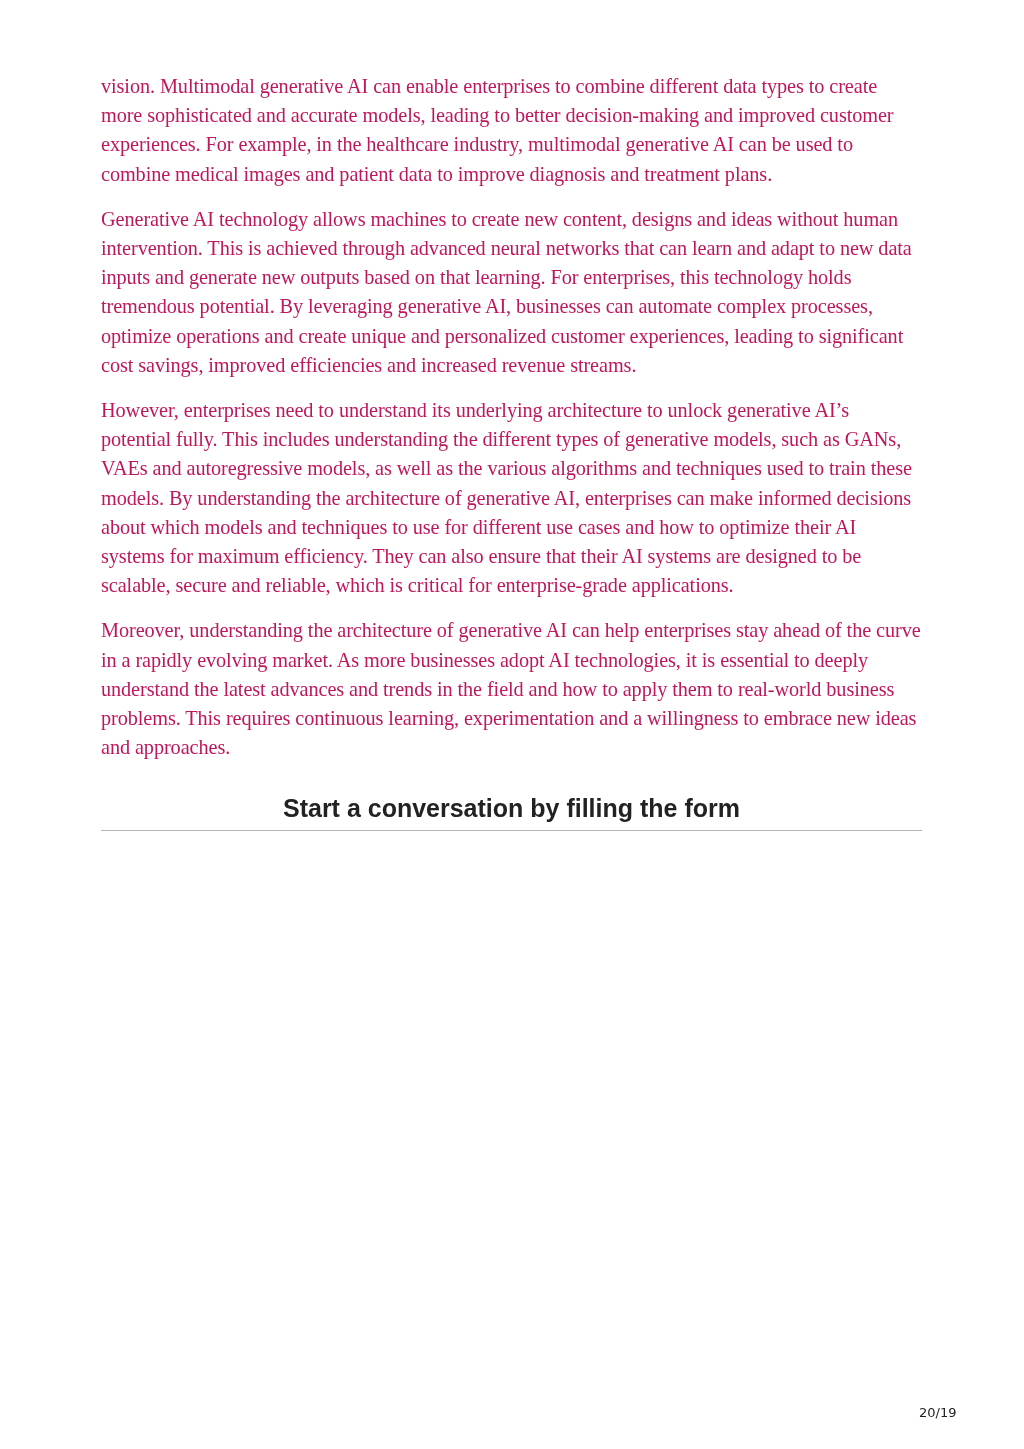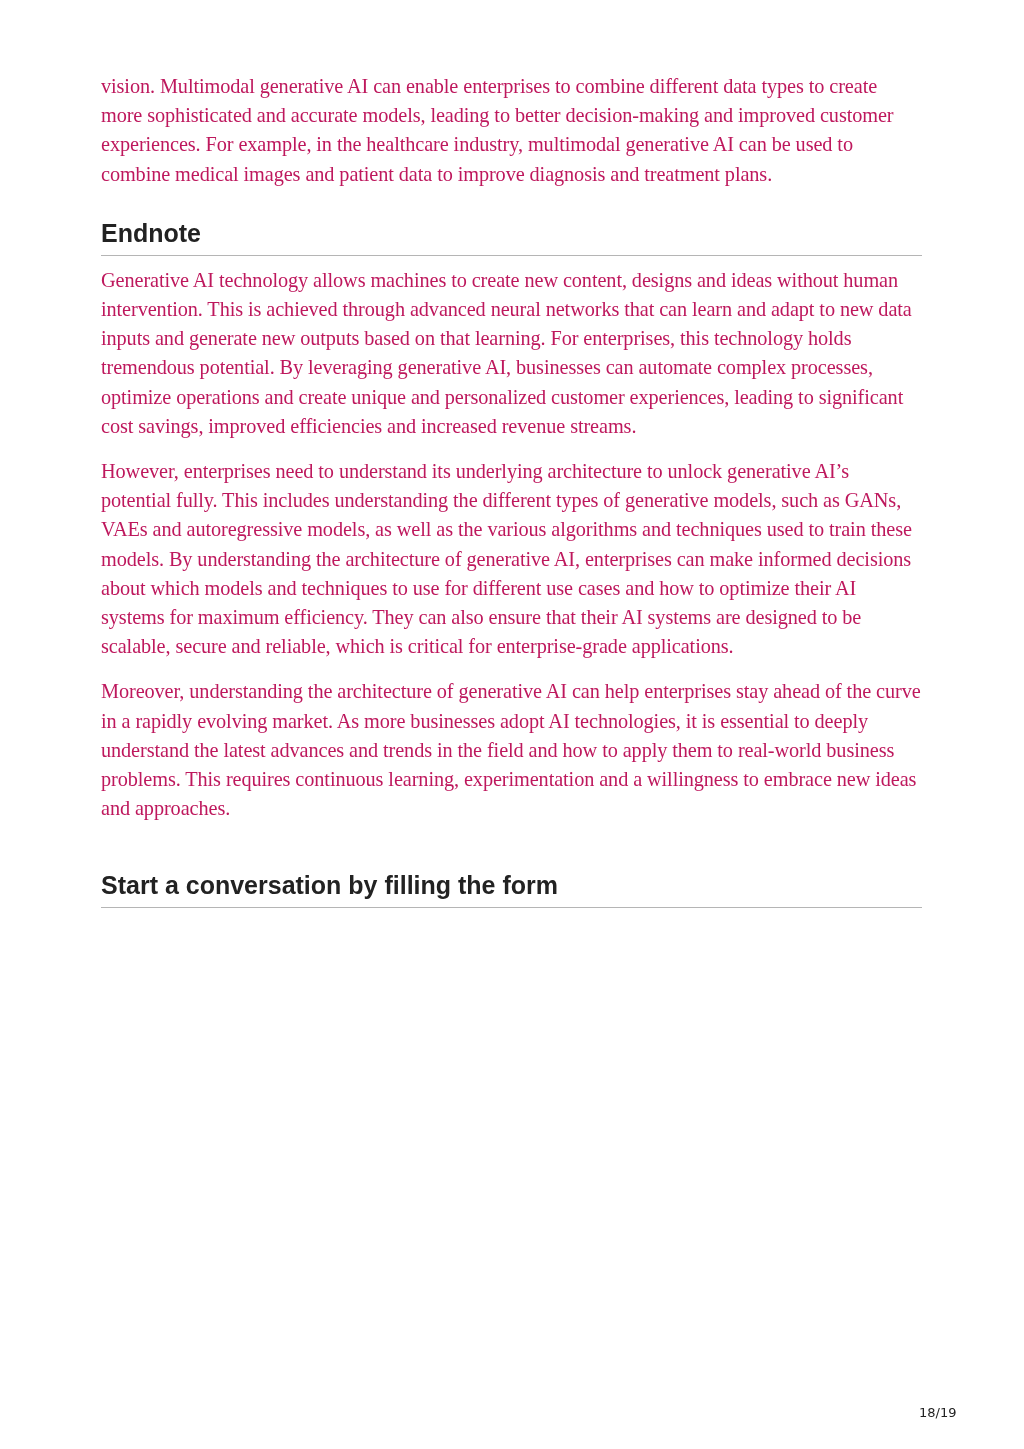--- a/index.html
+++ b/index.html
@@ -16,33 +16,32 @@
     .heading {
       font-family: "Liberation Sans", "DejaVu Sans", sans-serif;
       font-weight: bold;
       font-size: 25px;
       color: #222222;
       margin: 0;
       padding-bottom: 7px;
       border-bottom: 1px solid #b5b5b5;
     }
     .h-endnote { margin-top: 30px; margin-bottom: 10px; }
-    .h-form { margin-top: 48px; }
+    .h-form { margin-top: 32px; text-align: center; }
     .page-number {
       position: absolute; left: 919px; top: 1405px;
       font-family: "DejaVu Sans", sans-serif; font-size: 13px; color: #222222;
     }
   </style>
 </head>
 <body>
 
 <div class="page">
   <p class="para">vision. Multimodal generative AI can enable enterprises to combine different data types to create more sophisticated and accurate models, leading to better decision-making and improved customer experiences. For example, in the healthcare industry, multimodal generative AI can be used to combine medical images and patient data to improve diagnosis and treatment plans.</p>
 
-  <h2 class="heading h-endnote">Endnote</h2>
   <p class="para">Generative AI technology allows machines to create new content, designs and ideas without human intervention. This is achieved through advanced neural networks that can learn and adapt to new data inputs and generate new outputs based on that learning. For enterprises, this technology holds tremendous potential. By leveraging generative AI, businesses can automate complex processes, optimize operations and create unique and personalized customer experiences, leading to significant cost savings, improved efficiencies and increased revenue streams.</p>
   <p class="para">However, enterprises need to understand its underlying architecture to unlock generative AI’s potential fully. This includes understanding the different types of generative models, such as GANs, VAEs and autoregressive models, as well as the various algorithms and techniques used to train these models. By understanding the architecture of generative AI, enterprises can make informed decisions about which models and techniques to use for different use cases and how to optimize their AI systems for maximum efficiency. They can also ensure that their AI systems are designed to be scalable, secure and reliable, which is critical for enterprise-grade applications.</p>
   <p class="para">Moreover, understanding the architecture of generative AI can help enterprises stay ahead of the curve in a rapidly evolving market. As more businesses adopt AI technologies, it is essential to deeply understand the latest advances and trends in the field and how to apply them to real-world business problems. This requires continuous learning, experimentation and a willingness to embrace new ideas and approaches.</p>
 
   <h2 class="heading h-form">Start a conversation by filling the form</h2>
 </div>
 
-<div class="page-number">18/19</div>
+<div class="page-number">20/19</div>
 
 </body></html>

